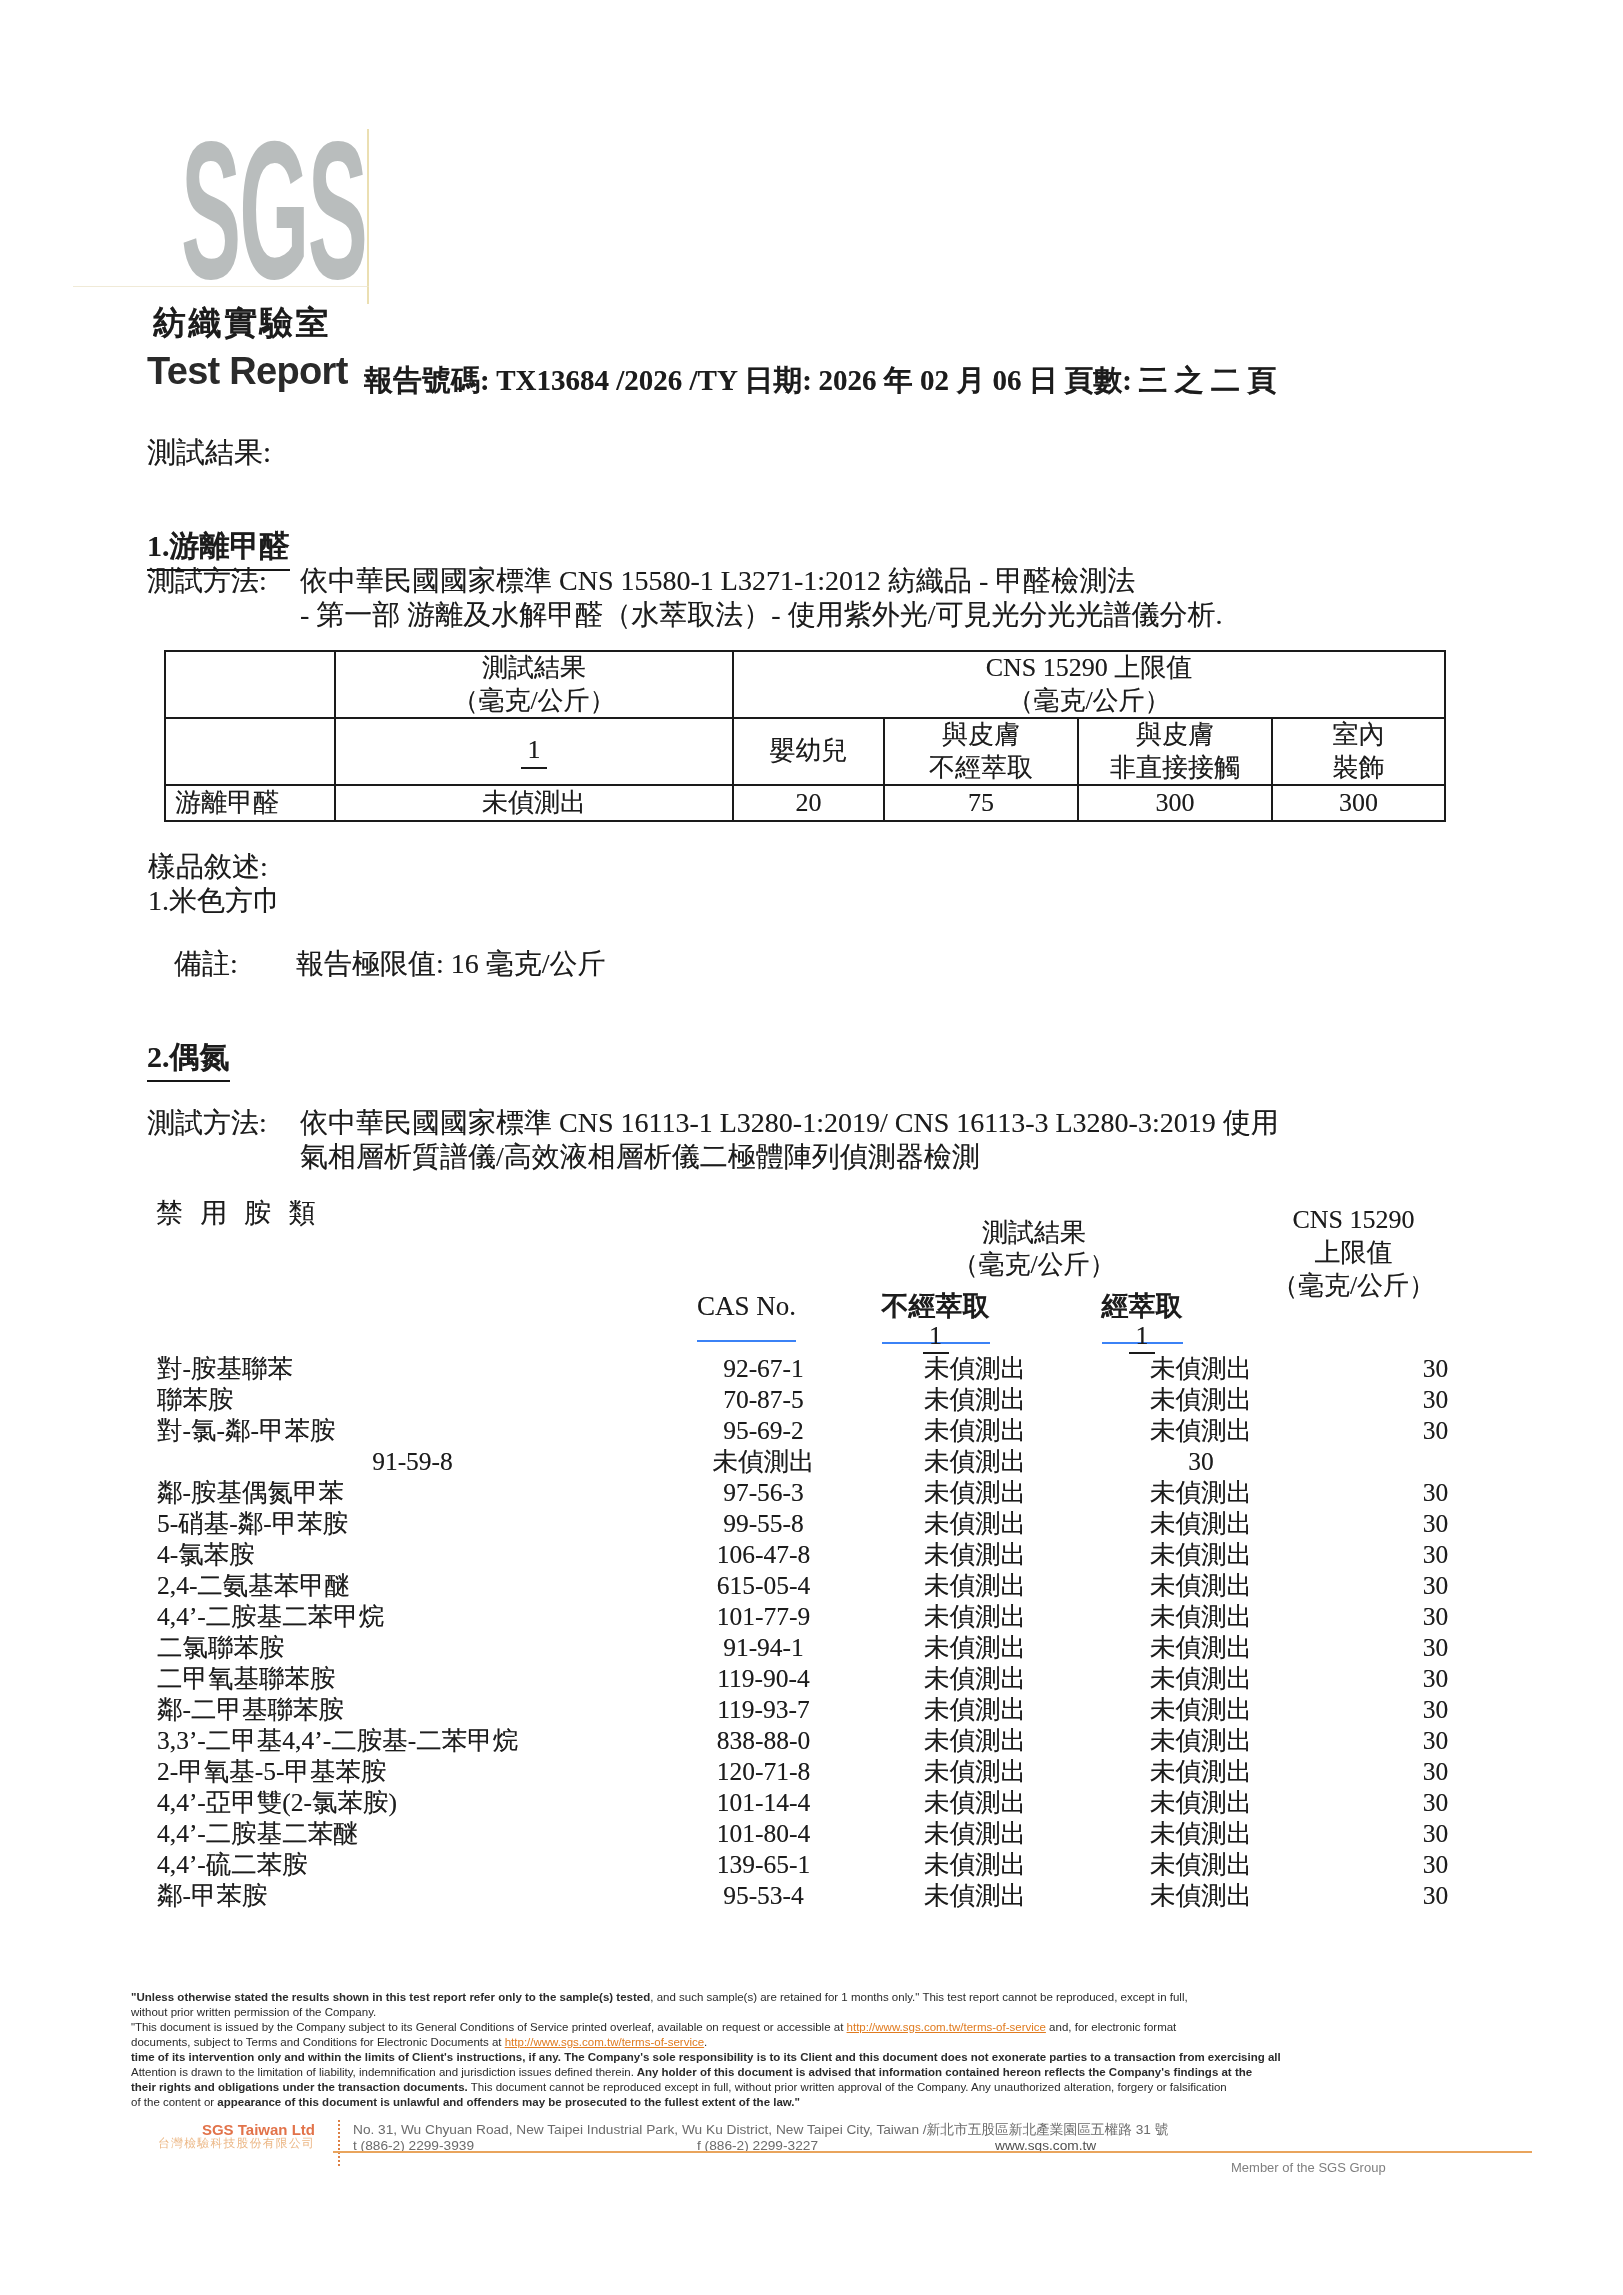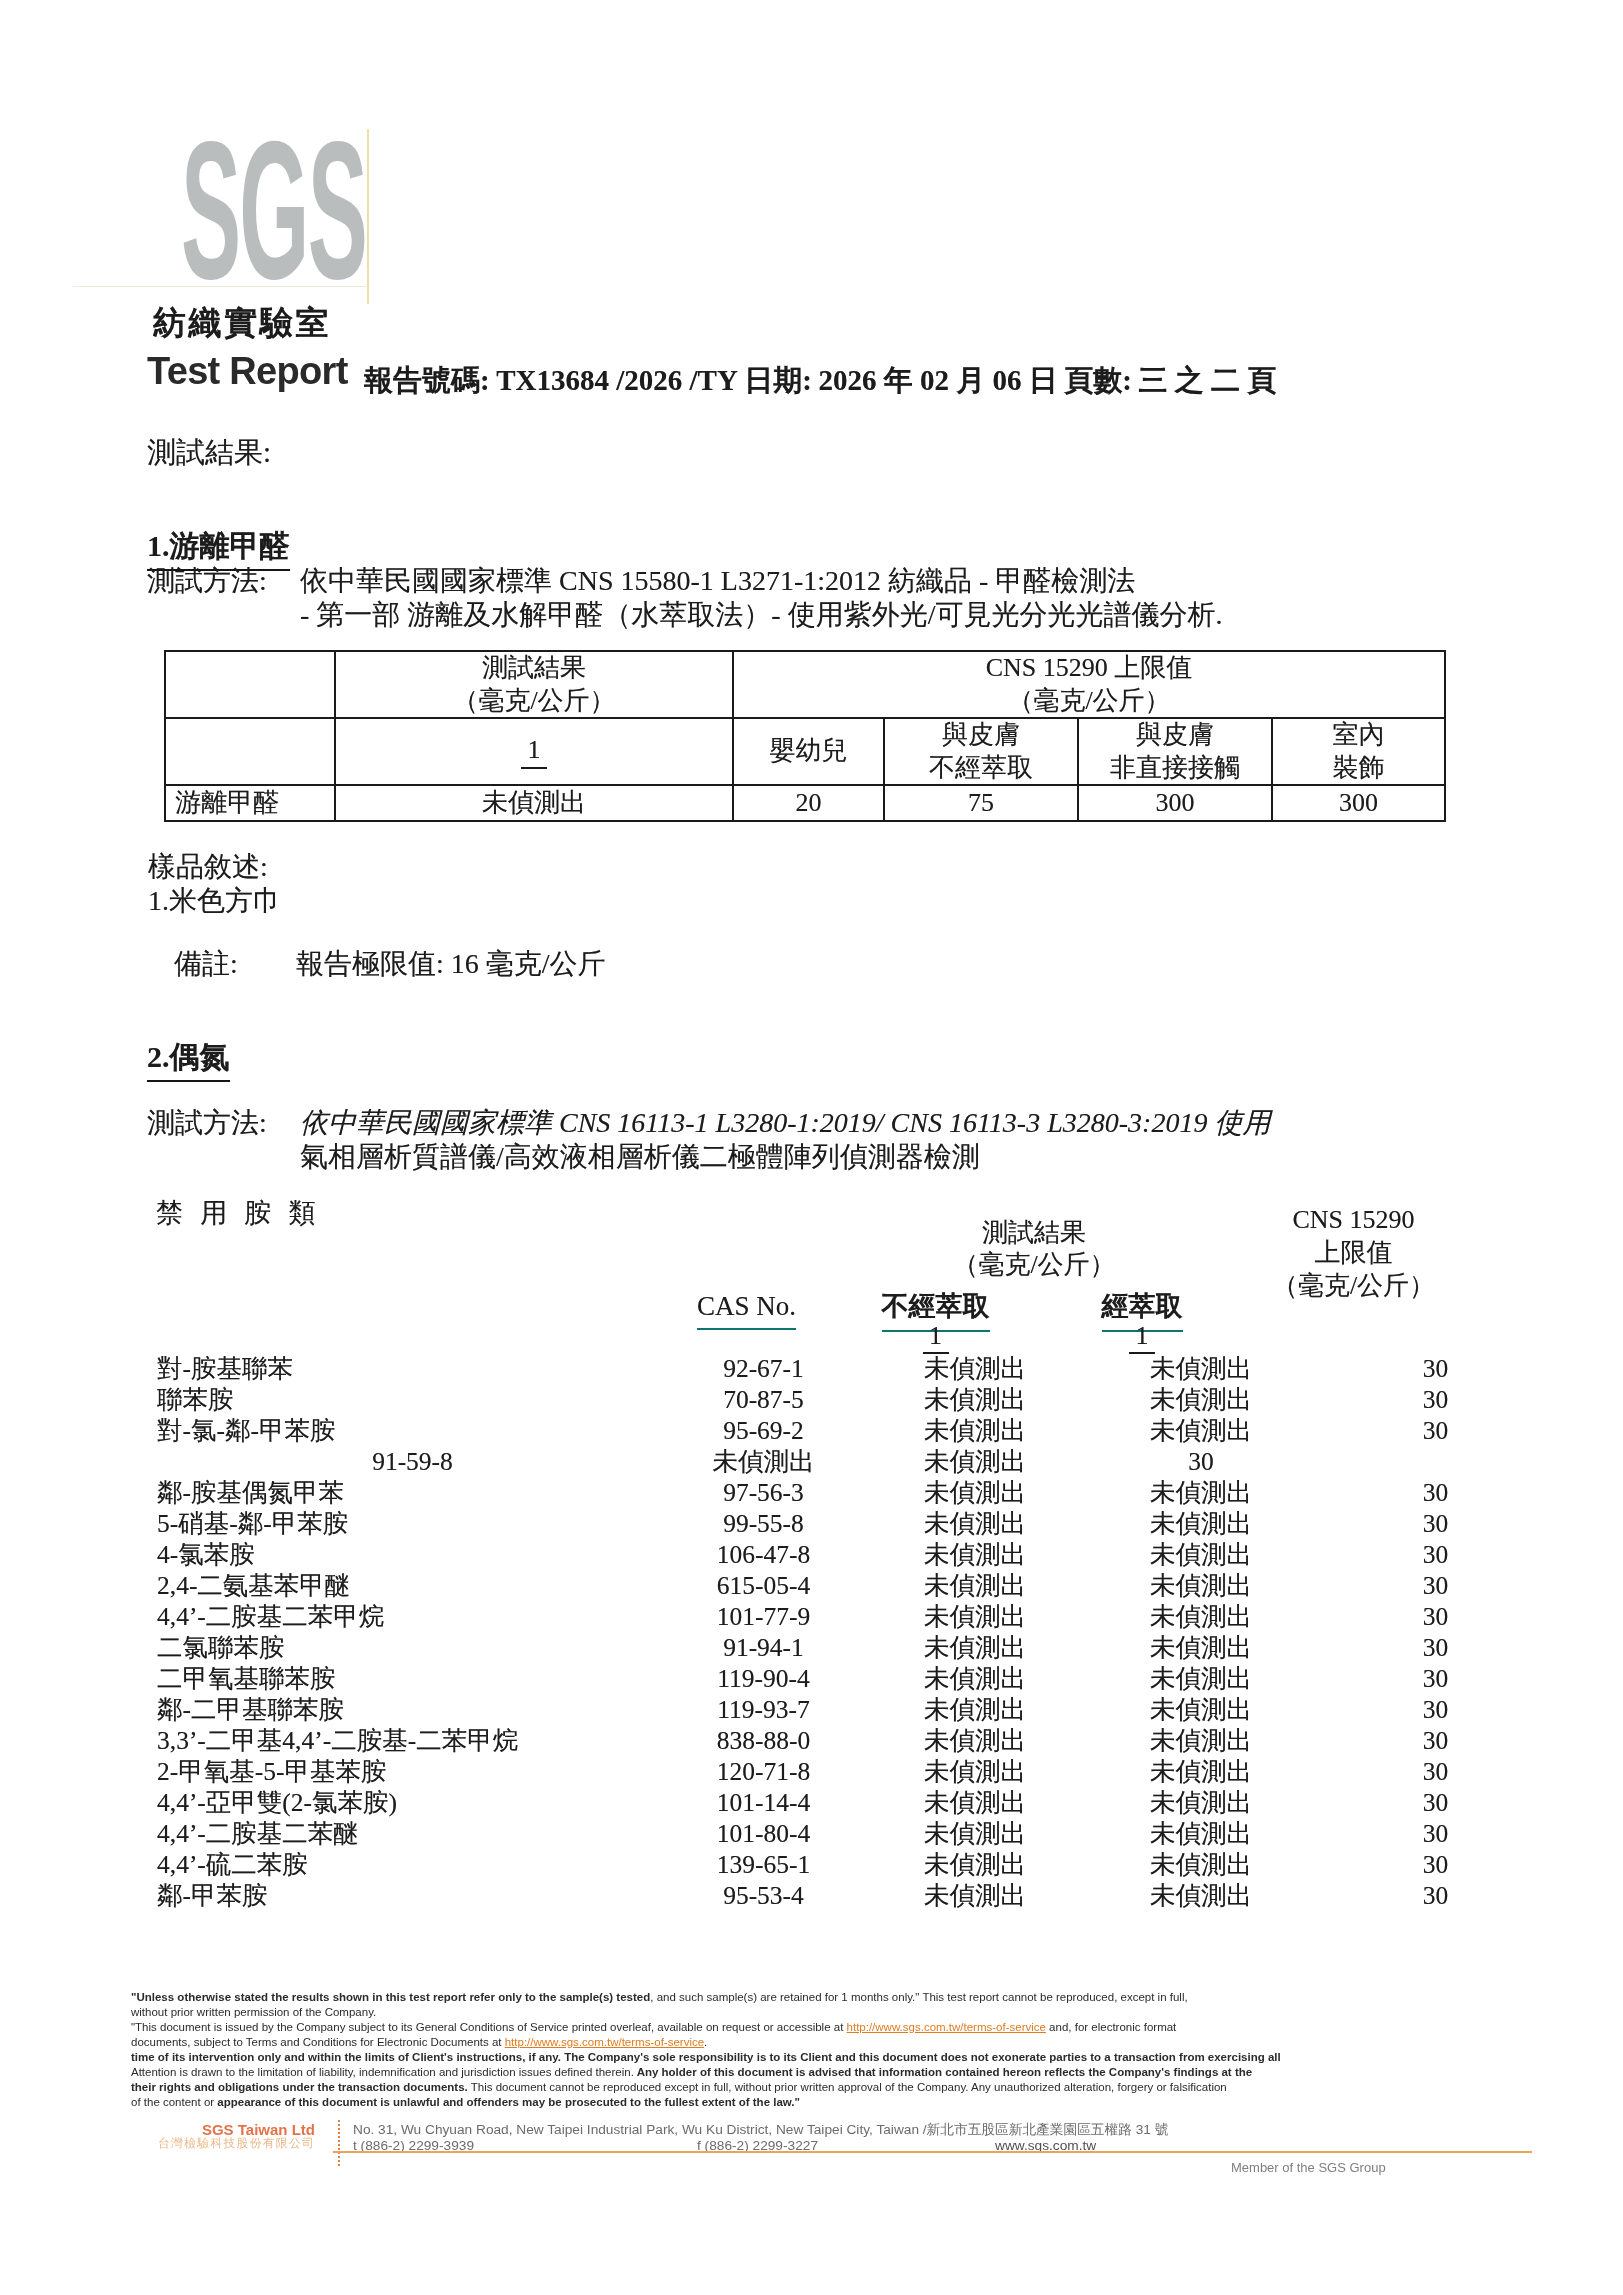--- a/index.html
+++ b/index.html
@@ -39,21 +39,21 @@
   table.ftable .r3 td{height:34px;}
   td.name-cell{text-align:left !important;padding-left:9.2px !important;}
   .u-num{display:inline-block;border-bottom:2px solid #1a1a1a;padding:0 6.5px 1.3px 6.5px;}
   
   .t43{font-size:28px;}
   
   .amines-title{left:156px;top:1195px;font-size:27px;letter-spacing:5.2px;}
   .azo-result-h{left:864px;top:1217px;width:340px;text-align:center;font-size:26px;line-height:32px;}
   .azo-cns-h{left:1244px;top:1203px;width:219px;text-align:center;font-size:26px;line-height:33px;}
   .colhead{position:absolute;text-align:center;font-size:27px;}
-  .colhead .hu{display:inline-block;border-bottom:2px solid #0f766e;padding-bottom:6px;}
+  .colhead .hu{display:inline-block;border-bottom:2px solid #3b82f6;padding-bottom:18px;}
   .colhead.bold{font-weight:bold;}
   .colhead.bold .hu{border-bottom-width:2.6px;}
   .cas-h{left:691px;top:1291px;width:111px;}
   .ne-h{left:867px;top:1288px;width:137px;}
   .e-h{left:1083px;top:1288px;width:118px;}
   .one-1{left:867px;top:1321px;width:137px;text-align:center;font-size:26px;}
   .one-2{left:1083px;top:1321px;width:118px;text-align:center;font-size:26px;}
   
   .amine-rows{left:157px;top:1351px;width:1322px;}
   .amine-row{display:grid;grid-template-columns:511px 151px 232px 180px 249px;
@@ -156,21 +156,21 @@
   </tbody>
     </table>
 
   <div class="abs t43 cjk" style="left:148px;top:848px;">樣品敘述:</div>
   <div class="abs t43 cjk" style="left:148px;top:882px;">1.米色方巾</div>
   <div class="abs t43 cjk" style="left:174px;top:945px;">備註:</div>
   <div class="abs t43 cjk" style="left:296px;top:945px;">報告極限值: 16 毫克/公斤</div>
 
   <div class="abs sec2-title sec-title cjk">2.偶氮</div>
   <div class="abs method-label cjk" style="left:147px;top:1104px;">測試方法:</div>
-  <div class="abs method-line cjk" style="left:300px;top:1104px;font-style:italic;">依中華民國國家標準 CNS 16113-1 L3280-1:2019/ CNS 16113-3 L3280-3:2019 使用</div>
+  <div class="abs method-line cjk" style="left:300px;top:1104px;">依中華民國國家標準 CNS 16113-1 L3280-1:2019/ CNS 16113-3 L3280-3:2019 使用</div>
   <div class="abs method-line cjk" style="left:300px;top:1138px;">氣相層析質譜儀/高效液相層析儀二極體陣列偵測器檢測</div>
 
   <div class="abs amines-title cjk">禁 用 胺 類</div>
 
   <div class="abs azo-result-h cjk">
     <div>測試結果</div>
     <div>（毫克/公斤）</div>
   </div>
   <div class="abs azo-cns-h cjk">
     <div>CNS 15290</div>

